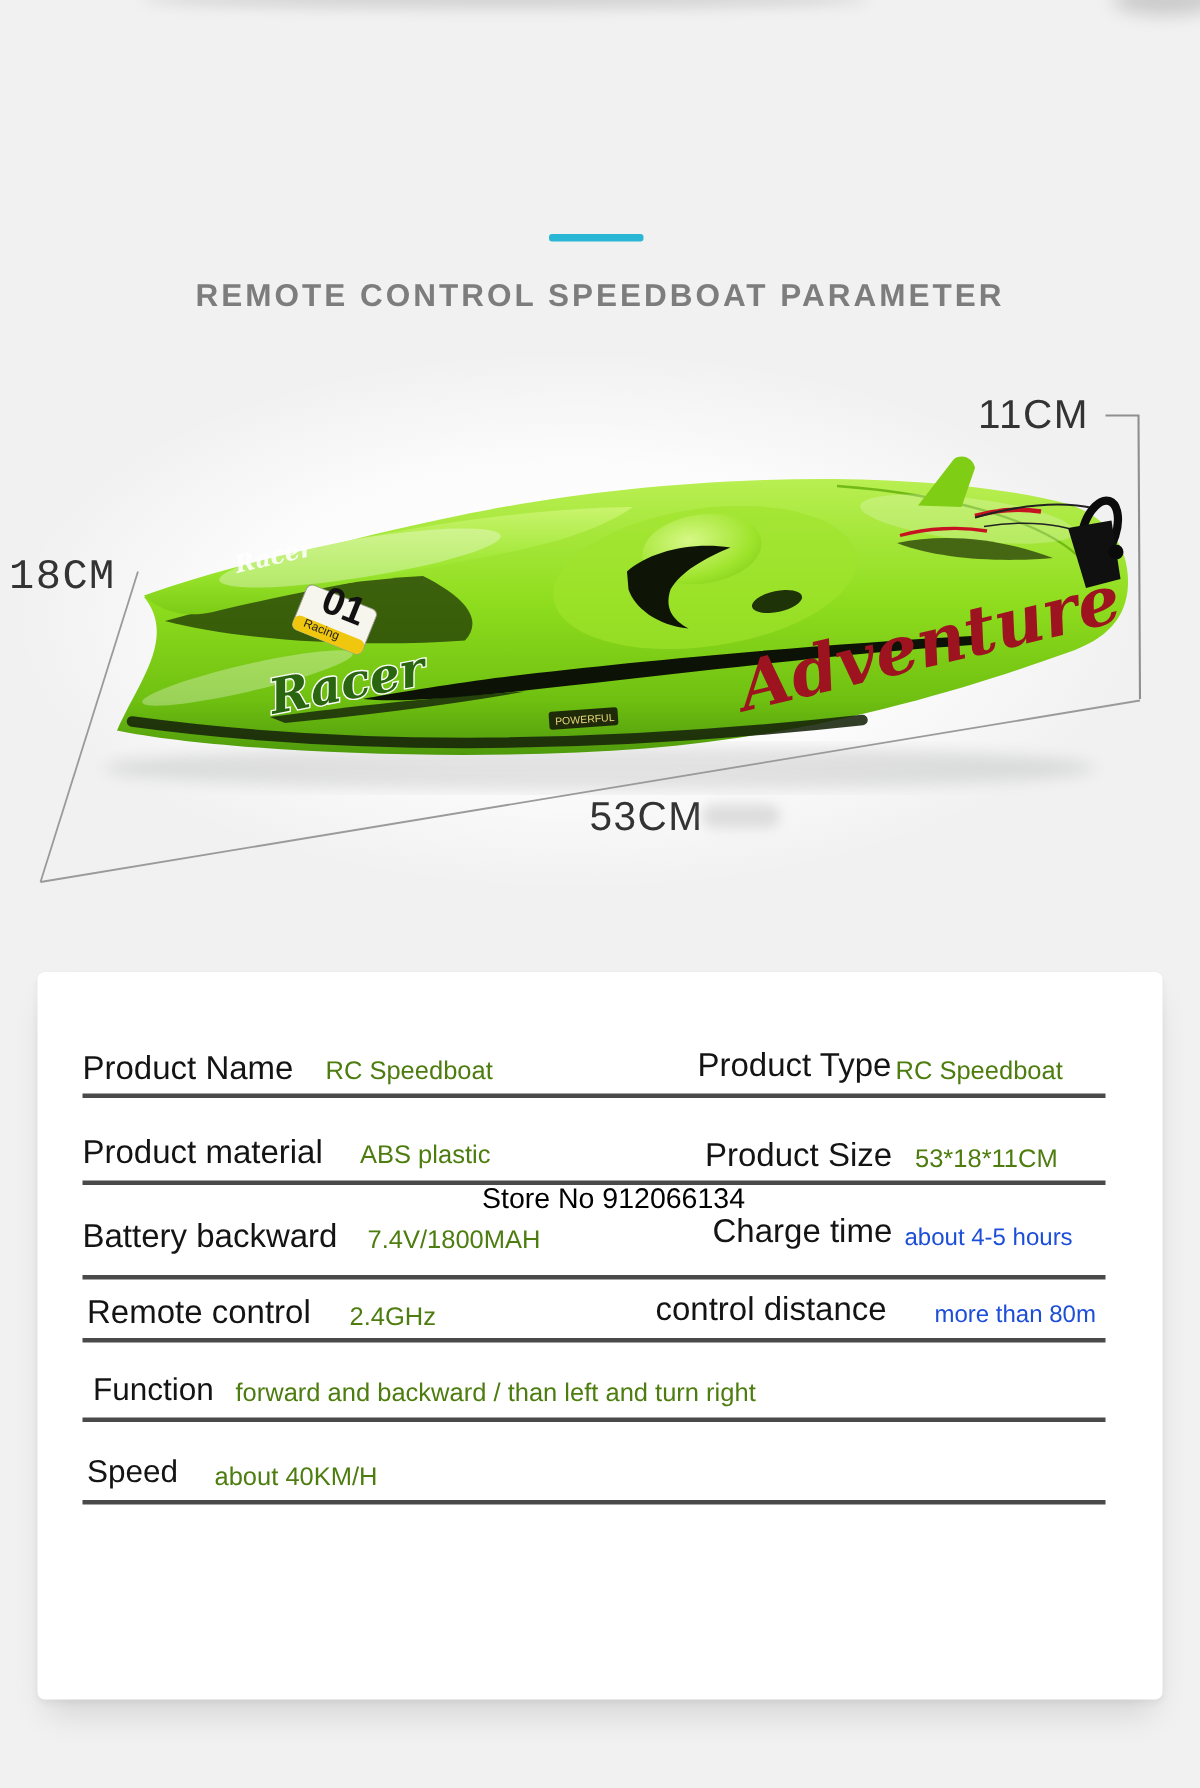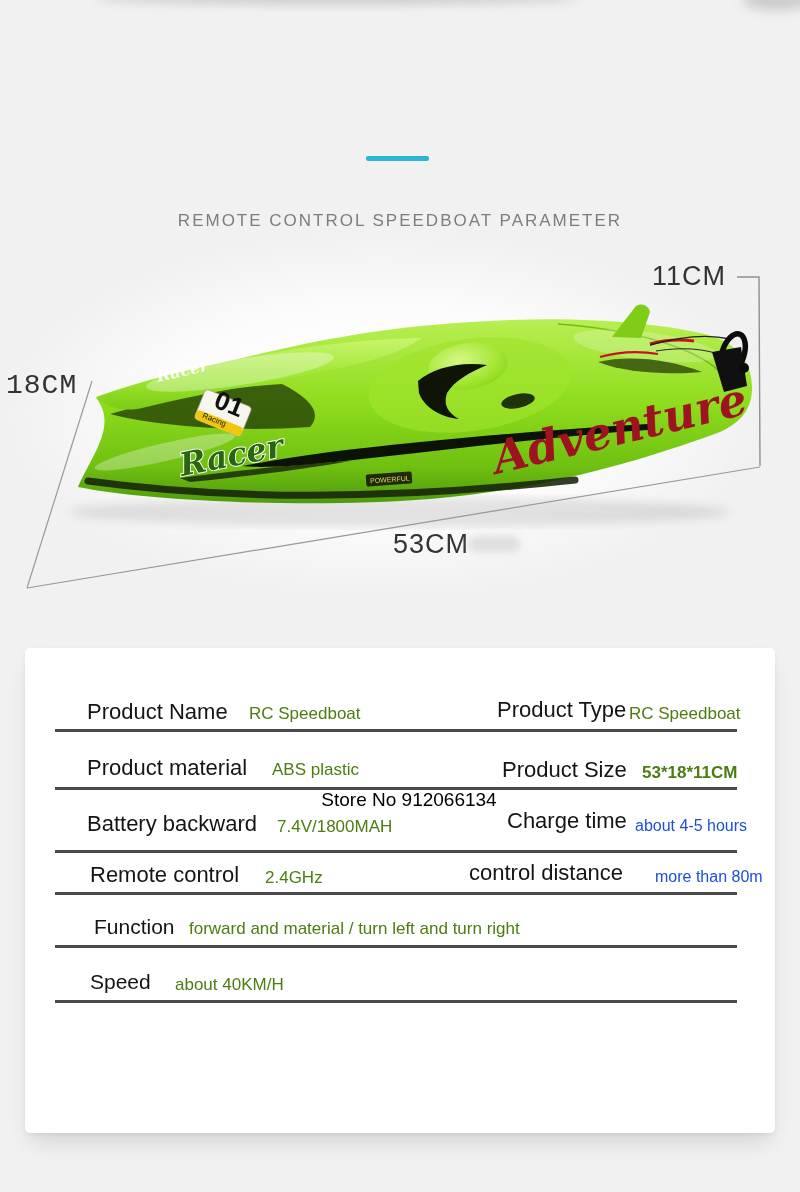--- a/index.html
+++ b/index.html
@@ -9,39 +9,39 @@
     font-family:"Liberation Sans", sans-serif;
   }
   
   .top-shadow-a{position:absolute;left:95px;top:-7px;width:485px;height:12px;
     background:rgba(0,0,0,.14);filter:blur(5px);border-radius:50%;}
   .top-shadow-b{position:absolute;left:742px;top:-10px;width:70px;height:20px;
     background:rgba(0,0,0,.16);filter:blur(6px);border-radius:50%;}
 
   .accent-bar{position:absolute;left:366px;top:156px;width:63px;height:5px;border-radius:2px;}
   .main-title{position:absolute;left:0;top:186px;width:800px;text-align:center;
-    font-size:17px;color:#7d7d7d;letter-spacing:2px;font-weight:400;margin-top:25px;}
+    font-size:21px;color:#7d7d7d;letter-spacing:2px;font-weight:700;}
 
   .photo-bg{position:absolute;left:0;top:225px;width:800px;height:420px;
     background:radial-gradient(ellipse 60% 55% at 48% 45%, #ffffff 0%, #fcfcfc 45%, rgba(246,246,247,0) 78%);}
 
   .boat-svg{position:absolute;left:0;top:240px;width:800px;height:380px;}
 
   .dim-label{position:absolute;color:#333;font-size:27px;letter-spacing:1px;
     font-family:"Liberation Sans",sans-serif;}
   #dim-height{left:652px;top:261px;}
   #dim-width{left:6px;top:370px;font-size:28px;font-family:Liberation Mono, monospace;}
   #dim-length{left:393px;top:529px;}
   .smudge{position:absolute;left:468px;top:536px;width:52px;height:16px;background:#c9c9c9;
     filter:blur(4px);opacity:.55;border-radius:8px;}
 
   
   .card{position:absolute;left:25px;top:648px;width:750px;height:485px;background:#ffffff;
     border-radius:5px;box-shadow:0 14px 22px -6px rgba(0,0,0,.13), 0 2px 5px rgba(0,0,0,.05);}
-  .cell{position:absolute;white-space:nowrap;margin-left:32px;}
+  .cell{position:absolute;white-space:nowrap;}
   .lbl{font-size:22px;color:#141414;}
   .val{font-size:17px;color:#4d7c0f;}
   .val-sm{font-size:16px;color:#1d4ed8;}
   .divider{position:absolute;left:30px;width:682px;height:2.5px;background:#4a4a4a;}
   .store-line{position:absolute;left:0;top:141px;width:750px;text-align:center;
     padding-left:18px;box-sizing:border-box;font-size:19px;}
 </style>
 </head>
 <body>
 
@@ -142,38 +142,38 @@
 
   <div class="cell lbl" style="left:30px;top:51px;">Product Name</div>
   <div class="cell val" style="left:192px;top:56px;">RC Speedboat</div>
   <div class="cell lbl" style="left:440px;top:49px;">Product Type</div>
   <div class="cell val" style="left:572px;top:56px;">RC Speedboat</div>
   <div class="divider" style="top:81px;"></div>
 
   <div class="cell lbl" style="left:30px;top:107px;">Product material</div>
   <div class="cell val" style="left:215px;top:112px;">ABS plastic</div>
   <div class="cell lbl" style="left:445px;top:109px;">Product Size</div>
-  <div class="cell val" style="left:585px;top:115px;font-weight:bold;">53*18*11CM</div>
+  <div class="cell val" style="left:585px;top:115px;">53*18*11CM</div>
   <div class="divider" style="top:139px;"></div>
 
   <div class="store-line" id="storeLine" style="color: #000000;">Store No 912066134</div>
 
   <div class="cell lbl" style="left:30px;top:163px;">Battery backward</div>
   <div class="cell val" style="left:220px;top:169px;">7.4V/1800MAH</div>
   <div class="cell lbl" style="left:450px;top:160px;">Charge time</div>
   <div class="cell val-sm" style="left:578px;top:169px;">about 4-5 hours</div>
   <div class="divider" style="top:202px;"></div>
 
   <div class="cell lbl" style="left:33px;top:214px;">Remote control</div>
   <div class="cell val" style="left:208px;top:220px;">2.4GHz</div>
   <div class="cell lbl" style="left:412px;top:212px;">control distance</div>
   <div class="cell val-sm" style="left:598px;top:220px;">more than 80m</div>
   <div class="divider" style="top:244px;"></div>
 
   <div class="cell lbl" style="left:37px;top:267px;font-size:21px;">Function</div>
-  <div class="cell val" style="left:132px;top:271px;">forward and material / turn left and turn right</div>
+  <div class="cell val" style="left:132px;top:271px;">forward and backward / than left and turn right</div>
   <div class="divider" style="top:297px;"></div>
 
   <div class="cell lbl" style="left:33px;top:322px;font-size:21px;">Speed</div>
   <div class="cell val" style="left:118px;top:327px;">about 40KM/H</div>
   <div class="divider" style="top:352px;"></div>
 
 </div>
 
 </body></html>

